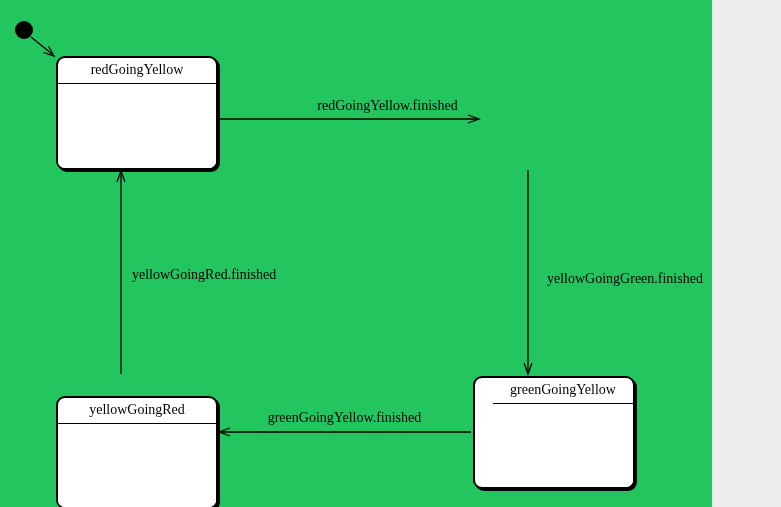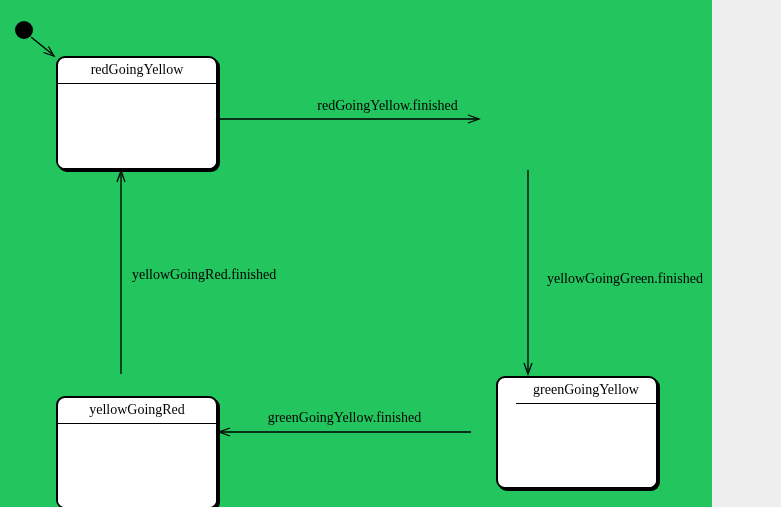--- a/index.html
+++ b/index.html
@@ -80,21 +80,21 @@
       <polyline points="117,182 121,171 125,182"></polyline>
     </g>
   </svg>
 
   <div class="state" style="left:56px; top:56px; width:162px; height:114px;">
     <div class="state-title">redGoingYellow</div>
     <div class="state-body"></div>
   </div>
 
 
-  <div class="state" style="left:496px; top:376px; width:162px; height:113px;padding-left:18px;">
+  <div class="state" style="left:473px; top:376px; width:162px; height:113px;padding-left:18px;">
     <div class="state-title">greenGoingYellow</div>
     <div class="state-body"></div>
   </div>
 
   <div class="state" style="left:56px; top:396px; width:162px; height:113px;">
     <div class="state-title">yellowGoingRed</div>
     <div class="state-body"></div>
   </div>
 
   <div class="transition-label centered" style="left:217px; top:98px; width:263px;padding-left:39px;">redGoingYellow.finished</div>

